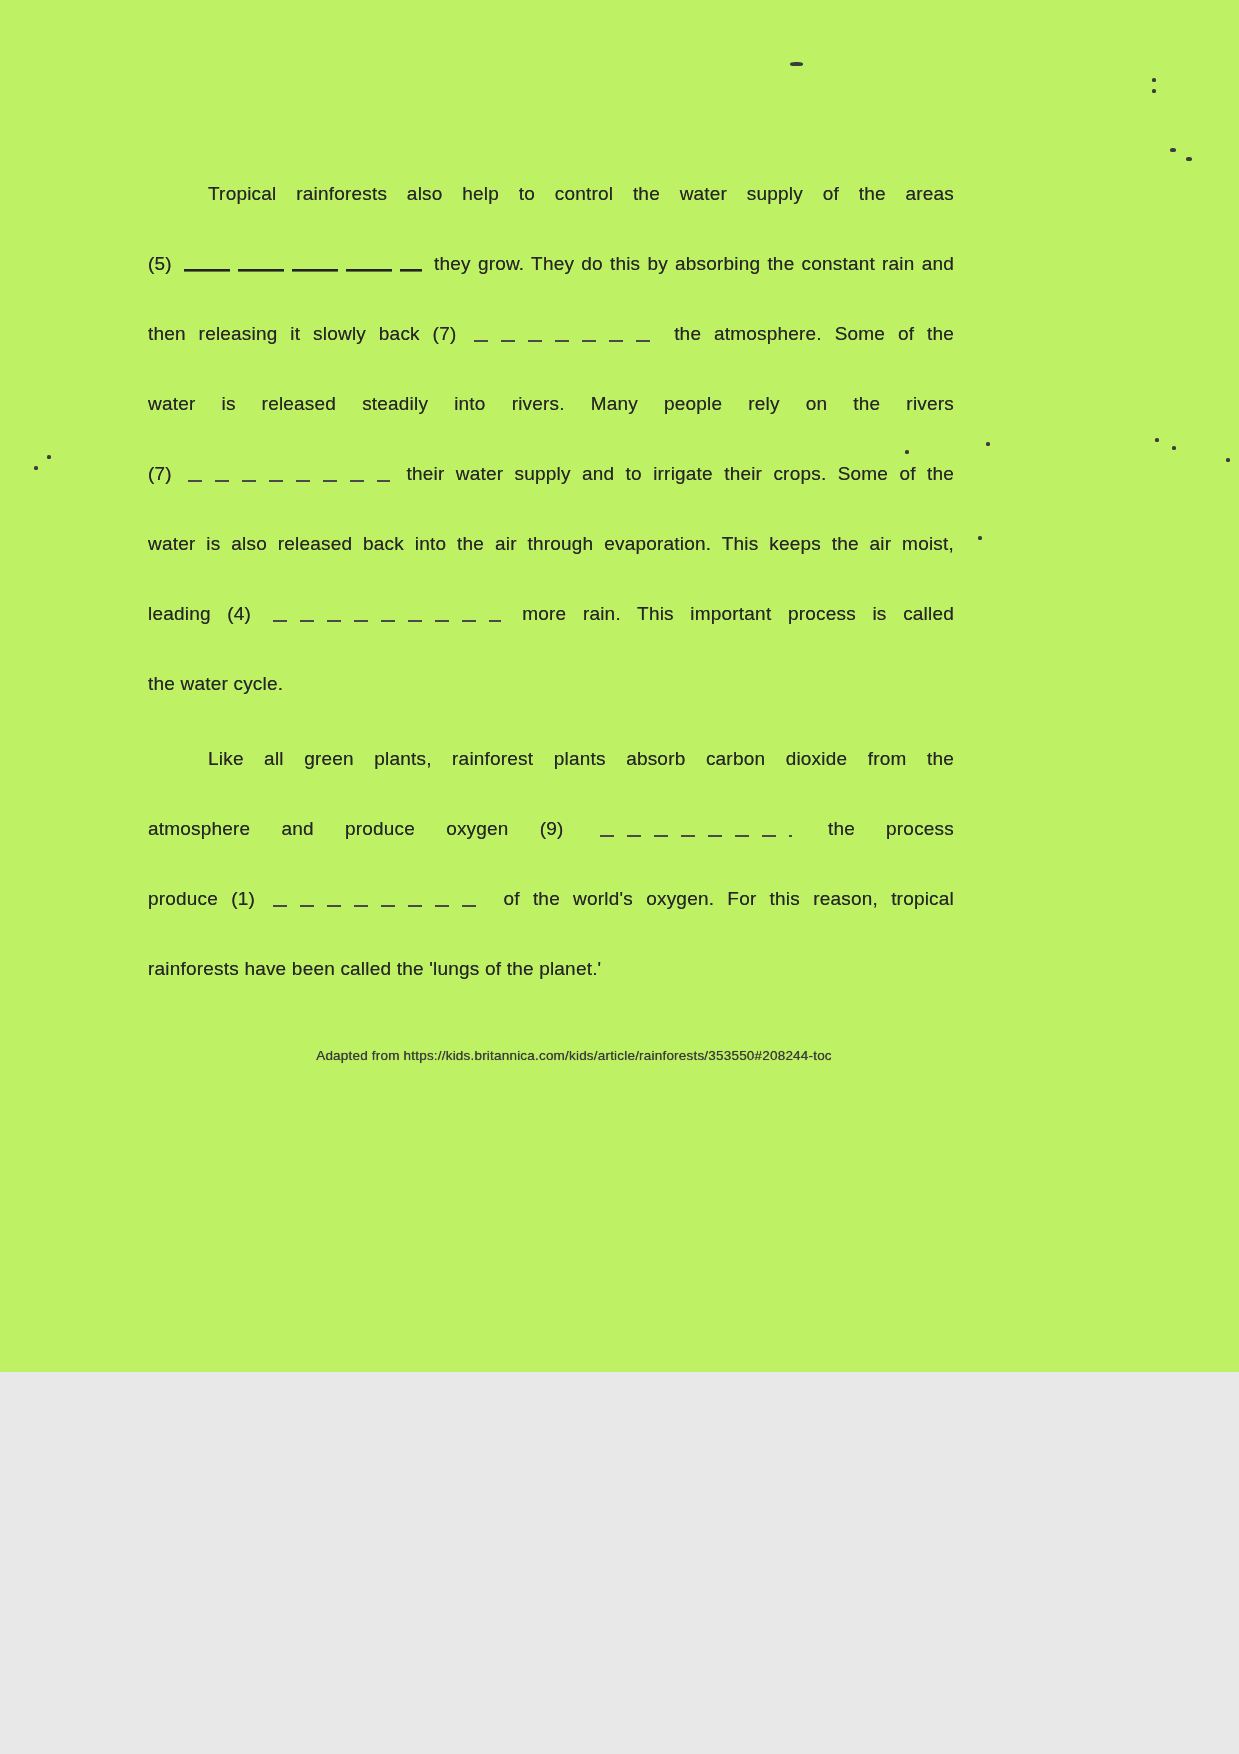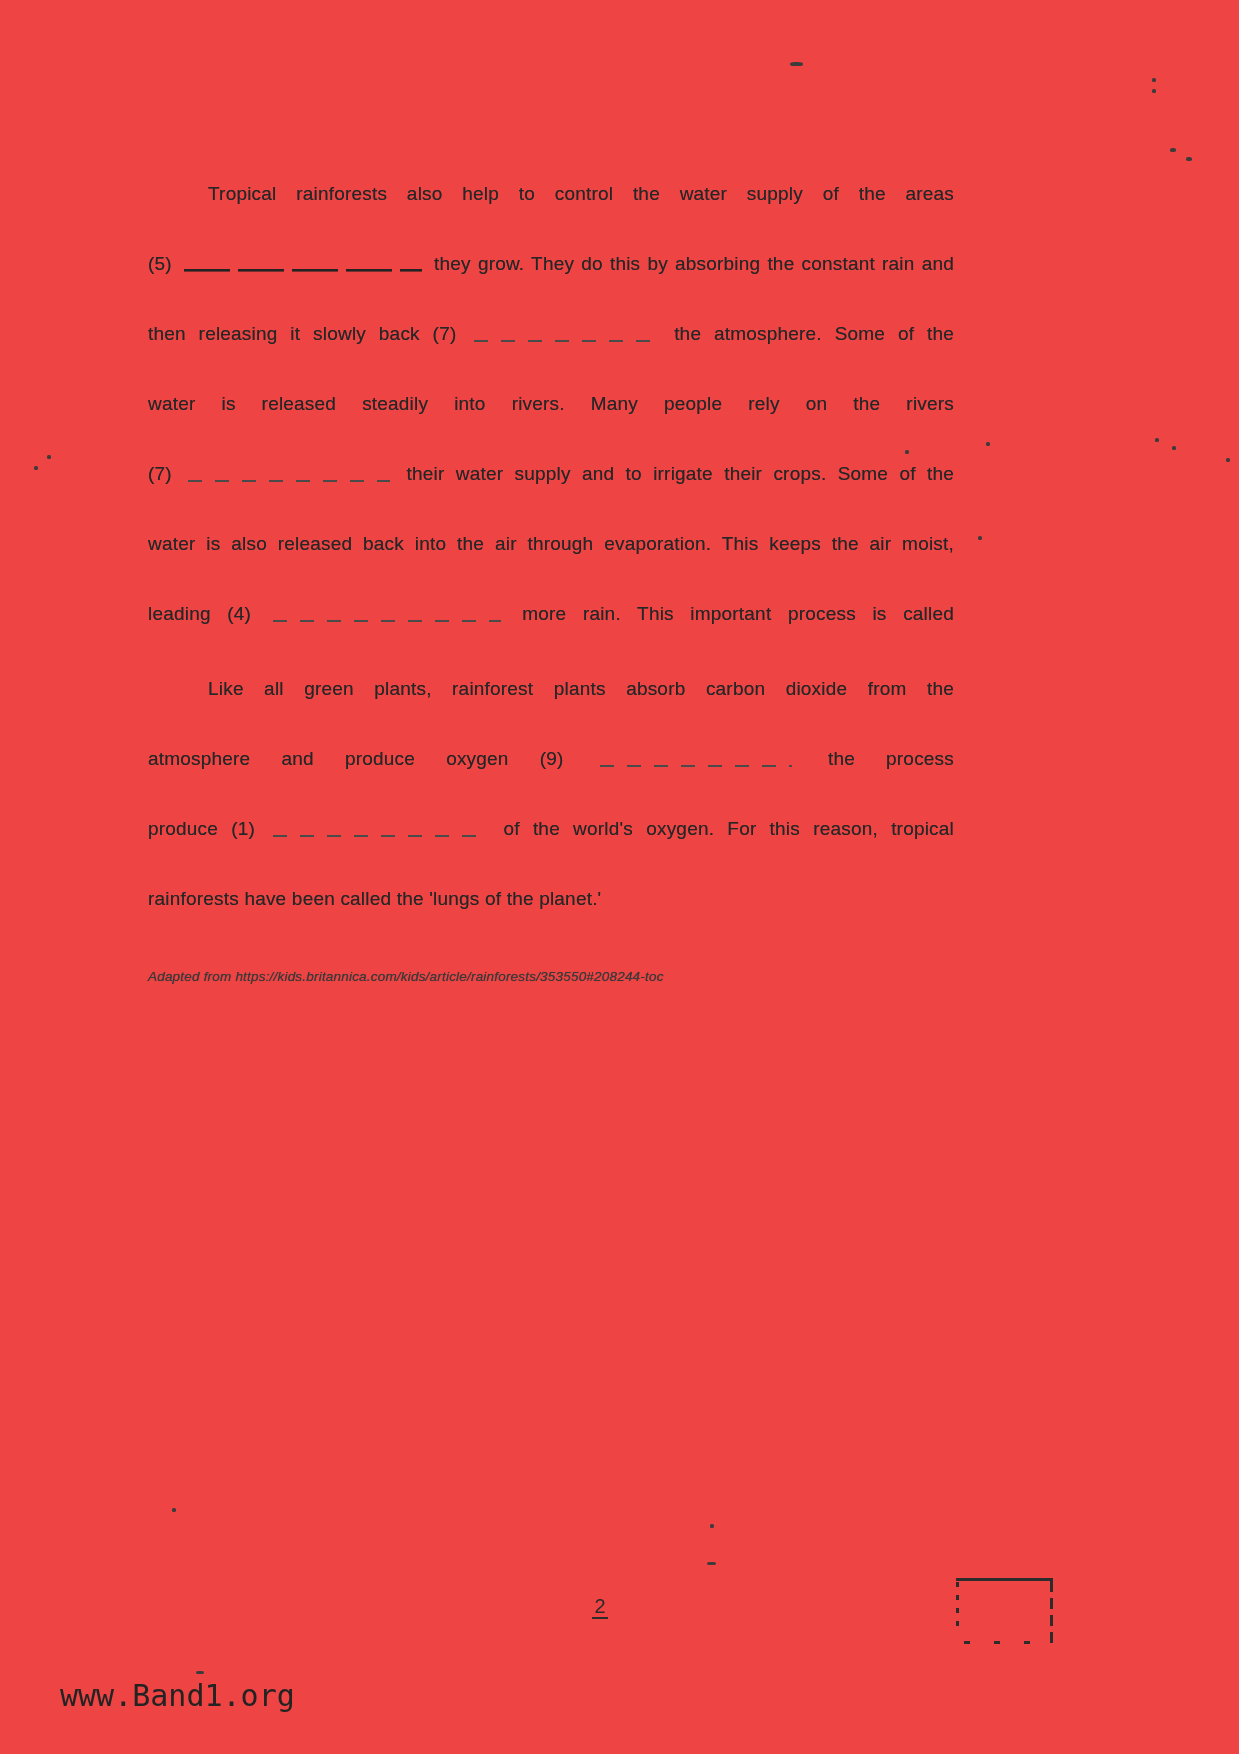--- a/index.html
+++ b/index.html
@@ -1,19 +1,19 @@
 <!DOCTYPE html>
 <html><head>
 <meta charset="utf-8">
 <style>
   html,body { margin:0; padding:0; background:#e8e8e8; }
   .page {
     position:relative;
-    width:1239px; height:1754px;
-    background:#ef4444;
+    width:1239px; height:1372px;
+    background:#bef264;
     font-family:"Liberation Sans", sans-serif;
     color:#262626;
     overflow:hidden;
     margin:0 auto;
   }
   .content {
     position:absolute;
     left:148px; top:183px; width:806px;
     font-size:19px;
     letter-spacing:0.2px;
@@ -33,24 +33,23 @@
     margin:0 5px;
     vertical-align:-2px;
     background:repeating-linear-gradient(90deg,#4a4a4a 0 14px,transparent 14px 27px) 0 100%/100% 2px no-repeat;
   }
   .blank.solid {
     background:repeating-linear-gradient(90deg,#232323 0 46px,transparent 46px 54px) 0 100%/100% 2.6px no-repeat;
   }
   .b5{width:238px} .b6{width:182px} .b7{width:202px}
   .b8{width:228px} .b9{width:192px} .b10{width:212px}
   .citation {
-    margin-top:11px;
+    margin-top:20px;
     width:852px;
-    text-align:left;
-    font-style:italic;
+    text-align:center;
     font-size:13.5px;
     color:#3a3a3a;
     letter-spacing:0.2px;
     text-shadow:0 0 0.7px rgba(50,50,50,0.8);
   }
   .pagenum {
     position:absolute; top:1595px; left:560px; width:80px;
     text-align:center; font-size:20px; color:#2a2a2a;
   }
   .pagenum span { border-bottom:2px solid #2c2c2c; padding:0 2px; }
@@ -98,20 +97,23 @@
       <span>their water supply and to irrigate their crops. Some of the</span>
     </div>
     <div class="line">
       <span>water is also released back into the air through evaporation. This keeps the air moist,</span>
     </div>
     <div class="line">
       <span>leading (4)</span>
       <span class="blank b8"></span>
       <span>more rain. This important process is called</span>
     </div>
+    <div class="line noj">
+      <span>the water cycle.</span>
+    </div>
 
     <div class="line indent para2">
       <span>Like all green plants, rainforest plants absorb carbon dioxide from the</span>
     </div>
     <div class="line">
       <span>atmosphere and produce oxygen (9)</span>
       <span class="blank b9"></span>
       <span>the process</span>
     </div>
     <div class="line">

